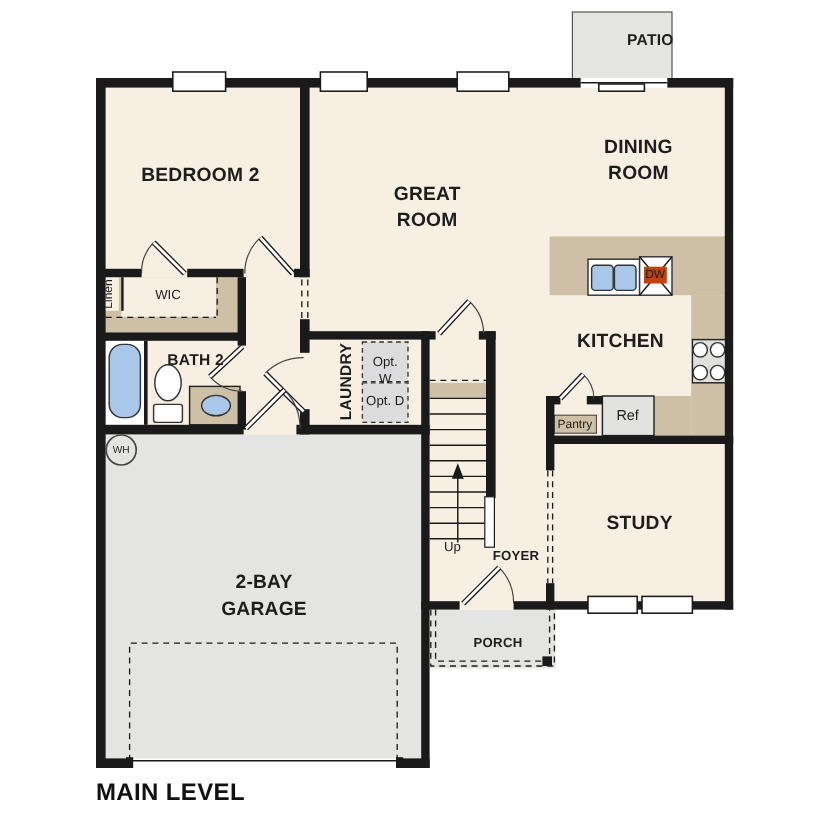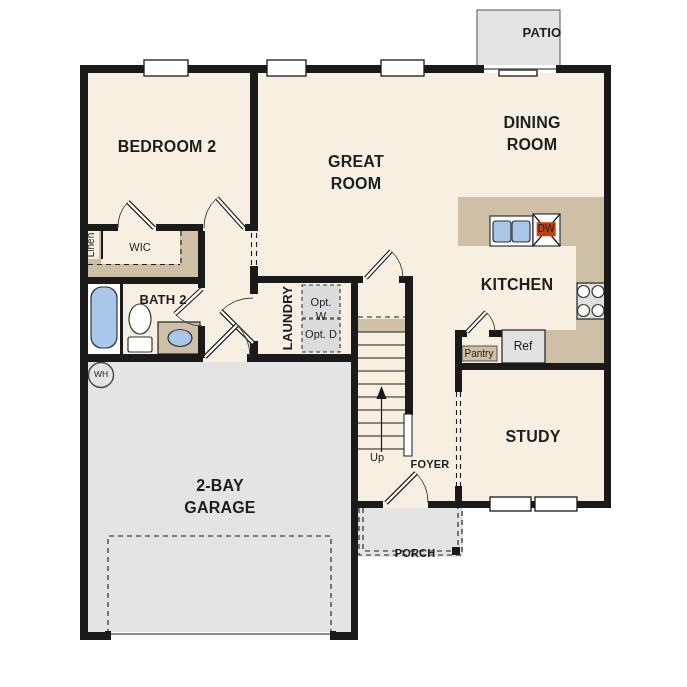--- a/index.html
+++ b/index.html
@@ -219,20 +219,21 @@
 <div class="lbl room" style="left:517px;top:285px;">KITCHEN</div>
 <div class="lbl room-sm" style="left:147px;top:300px;margin-left:16px;">BATH 2</div>
 <div class="lbl small" style="left:140px;top:247px;">WIC</div>
 <div class="lbl tiny vert" style="left:91px;top:245px;">Linen</div>
 <div class="lbl room-sm vert" style="left:288px;top:318px;">LAUNDRY</div>
 <div class="lbl small wrap" style="left:321px;top:310px;width:34px;line-height:1.25;">Opt. W</div>
 <div class="lbl small wrap" style="left:321px;top:335px;width:34px;line-height:1.25;">Opt. D</div>
 <div class="lbl small" style="left:377px;top:457px;">Up</div>
 <div class="lbl room-md" style="left:430px;top:464px;">FOYER</div>
 <div class="lbl room" style="left:533px;top:437px;text-align:right;">STUDY</div>
-<div class="lbl room-md" style="left:415px;top:537px;margin-top:16px;">PORCH</div>
+<div class="lbl room-md" style="left:415px;top:537px;">PORCH</div>
 <div class="lbl room wrap" style="left:220px;top:497px;width:110px;">2-BAY GARAGE</div>
 <div class="lbl tiny" style="left:479px;top:354px;">Pantry</div>
 <div class="lbl small" style="left:523px;top:346px;font-size:12px;">Ref</div>
 <div class="lbl tiny chip" style="left:546px;top:229px;">DW</div>
 <div class="lbl" style="left:101px;top:375px;font-size:8.5px;">WH</div>
+<div class="title" style="left:80px;top:650px;">MAIN LEVEL</div>
 
 </div>
 
 </body></html>

